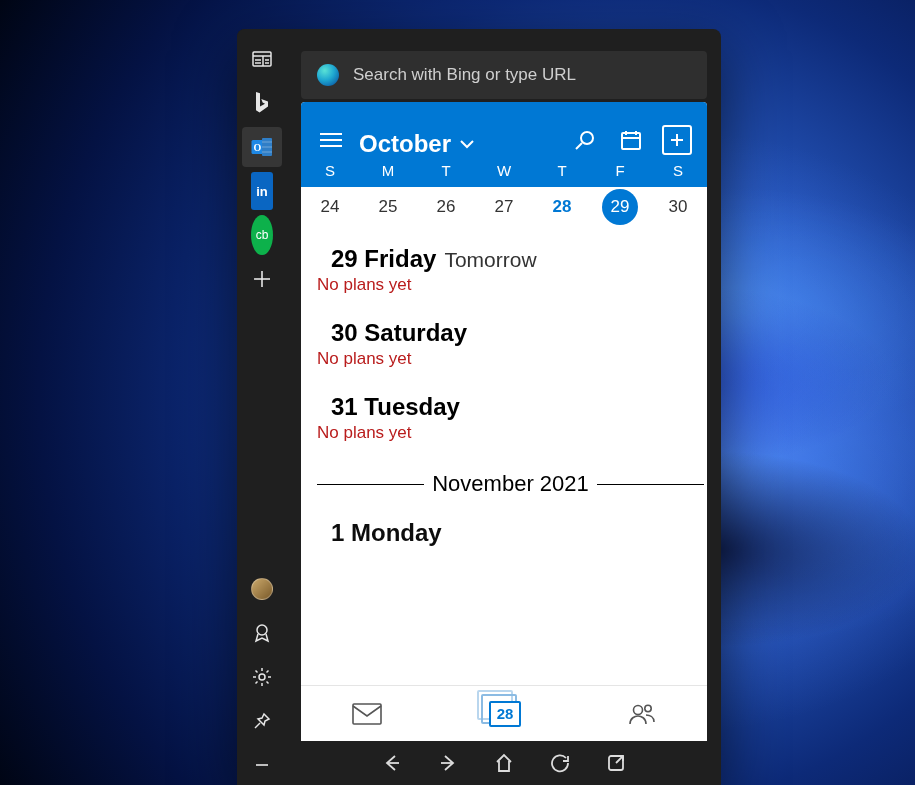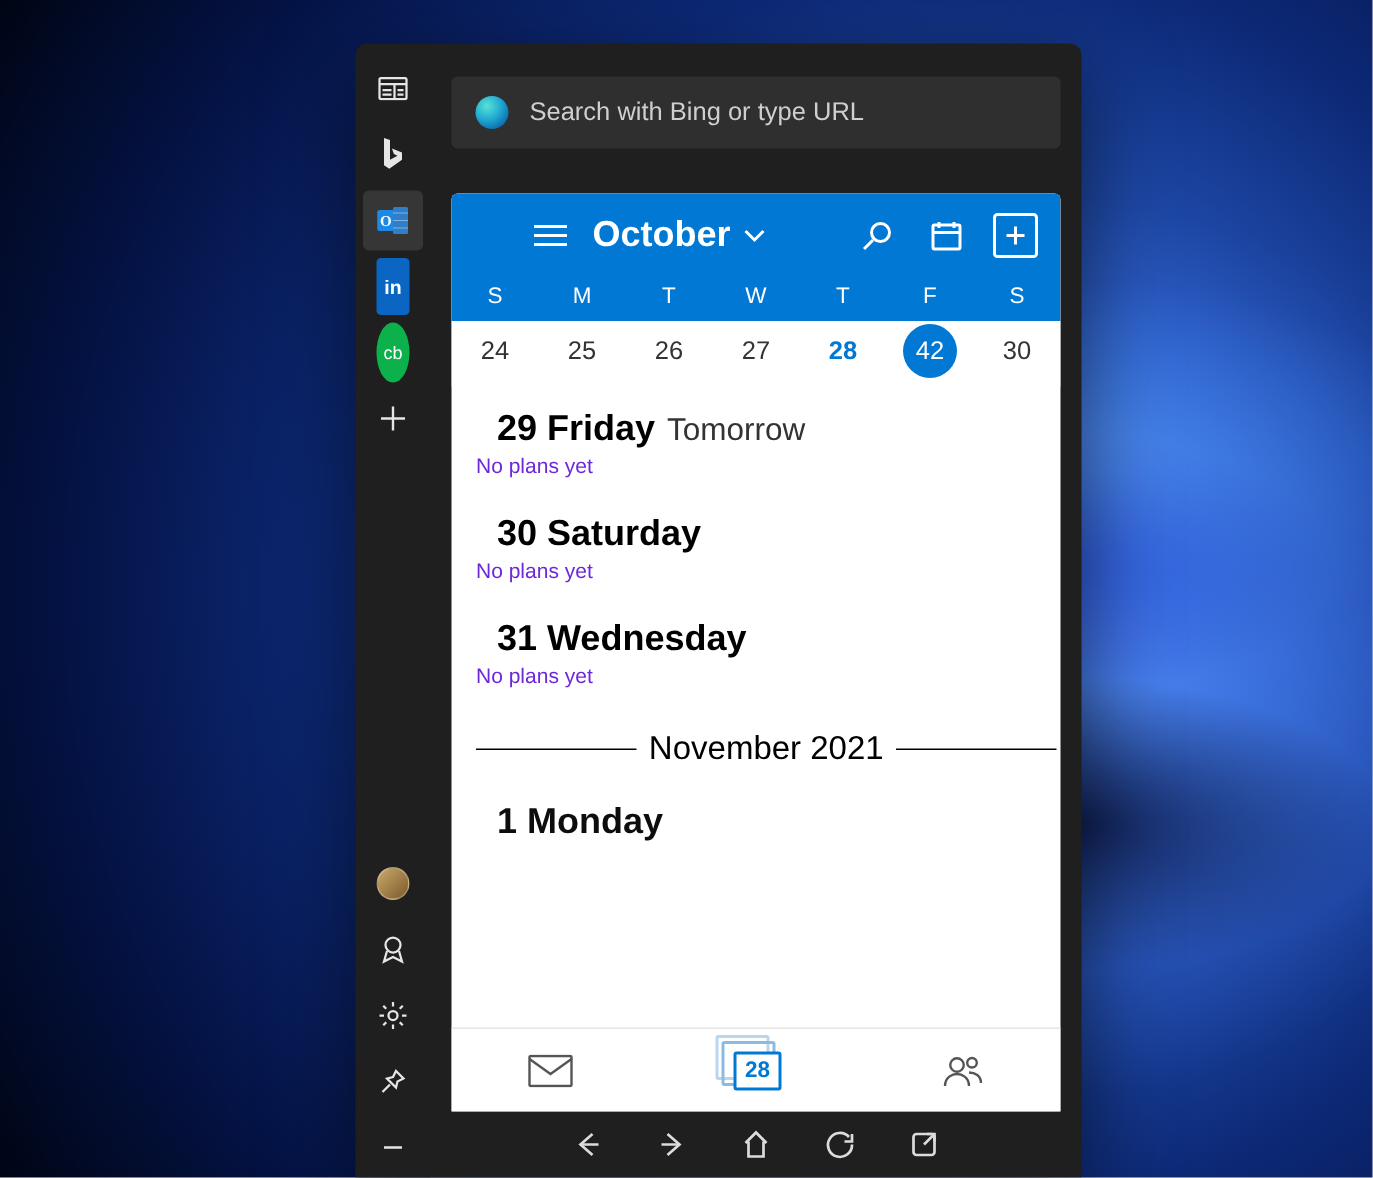--- a/index.html
+++ b/index.html
@@ -54,21 +54,21 @@
     width: 22px; height: 22px; border-radius: 50%;
     background: linear-gradient(135deg,#caa86b,#7a5a2a);
     border: 1px solid rgba(255,255,255,0.25);
   }
 
   .main-col {
     position: absolute; left: 50px; right: 0; top: 0; bottom: 0;
     display: flex; flex-direction: column;
   }
 
-  .search-row { padding: 22px 14px 30px 14px; }
+  .search-row { padding: 22px 14px 3px 14px; }
   .search-box {
     background: #2f2f2f; height: 48px; border-radius: 4px;
     display: flex; align-items: center; gap: 14px; padding: 0 16px;
     color: #cfcfcf;
   }
   .edge-dot { width: 22px; height: 22px; border-radius: 50%;
     background: radial-gradient(circle at 35% 30%, #59e2d6 0%, #1fa8d1 45%, #0b5fa8 85%);
   }
   .search-box input {
     flex: 1; background: transparent; border: 0; outline: 0;
@@ -77,21 +77,21 @@
   .search-box input::placeholder { color: #cfcfcf; }
 
   .calendar-card {
     margin: 0 14px 0 14px; background: #fff; color: #000;
     border-radius: 4px 4px 0 0; flex: 1; display: flex; flex-direction: column;
     overflow: hidden;
   }
 
   .cal-header { background: #0078D4; color: #fff; }
   .cal-top {
-    height: 56px; display: flex; align-items: center; gap: 10px; padding: 0 12px; margin-left: 36px;
+    height: 56px; display: flex; align-items: flex-end; gap: 10px; padding: 0 12px;
   }
   .hamburger, .tool-btn {
     width: 36px; height: 36px; display: flex; align-items: center; justify-content: center;
     cursor: pointer; color: #fff;
   }
   .month-btn { display: flex; align-items: center; gap: 8px; cursor: pointer; }
   .month-label { font-size: 24px; font-weight: 600; }
   .tool-right { margin-left: auto; display: flex; gap: 10px; }
   .add-box {
     width: 30px; height: 30px; border: 2px solid #fff; border-radius: 3px;
@@ -117,21 +117,21 @@
   .date-cell span { position: relative; z-index: 1; }
 
   .agenda {
     flex: 1; overflow-y: auto; overflow-x: hidden;
     scrollbar-width: thin;
   }
   .agenda-item { padding: 14px 16px 10px 16px; }
   .agenda-title { display: flex; align-items: baseline; gap: 8px; }
   .agenda-title .d { font-size: 24px; font-weight: 600; margin-left: 14px; }
   .agenda-title .sub { font-size: 21px; font-weight: 400; color: #333; }
-  .agenda-sub { color: #6d28d9; font-size: 14px; margin-top: 2px; }
+  .agenda-sub { color: #b91c1c; font-size: 17px; margin-top: 2px; }
   .month-divider {
     display: flex; align-items: center; gap: 8px;
     padding: 18px 3px 8px 16px;
   }
   .month-divider .line { flex: 1; height: 1px; background: #000; }
   .month-divider .label { font-size: 22px; }
 
   .cal-footer {
     height: 56px; background: #fff; display: flex; align-items: center; justify-content: space-around;
     border-top: 1px solid #e5e5e5;
@@ -299,42 +299,42 @@
           <div>S</div>
         </div>
       </div>
 
       <div class="date-row">
         <div class="date-cell"><span>24</span></div>
         <div class="date-cell"><span>25</span></div>
         <div class="date-cell"><span>26</span></div>
         <div class="date-cell"><span>27</span></div>
         <div class="date-cell today"><span>28</span></div>
-        <div class="date-cell selected"><span>42</span></div>
+        <div class="date-cell selected"><span>29</span></div>
         <div class="date-cell"><span>30</span></div>
       </div>
 
       <div class="agenda">
         <div class="agenda-item">
           <div class="agenda-title">
             <span class="d">29 Friday</span>
             <span class="sub">Tomorrow</span>
           </div>
           <div class="agenda-sub">No plans yet</div>
         </div>
         <div class="agenda-item">
           <div class="agenda-title">
             <span class="d">30 Saturday</span>
             <span class="sub"></span>
           </div>
           <div class="agenda-sub">No plans yet</div>
         </div>
         <div class="agenda-item">
           <div class="agenda-title">
-            <span class="d">31 Wednesday</span>
+            <span class="d">31 Tuesday</span>
             <span class="sub"></span>
           </div>
           <div class="agenda-sub">No plans yet</div>
         </div>
 
         <div class="month-divider">
           <div class="line"></div>
           <div class="label">November 2021</div>
           <div class="line"></div>
         </div>

